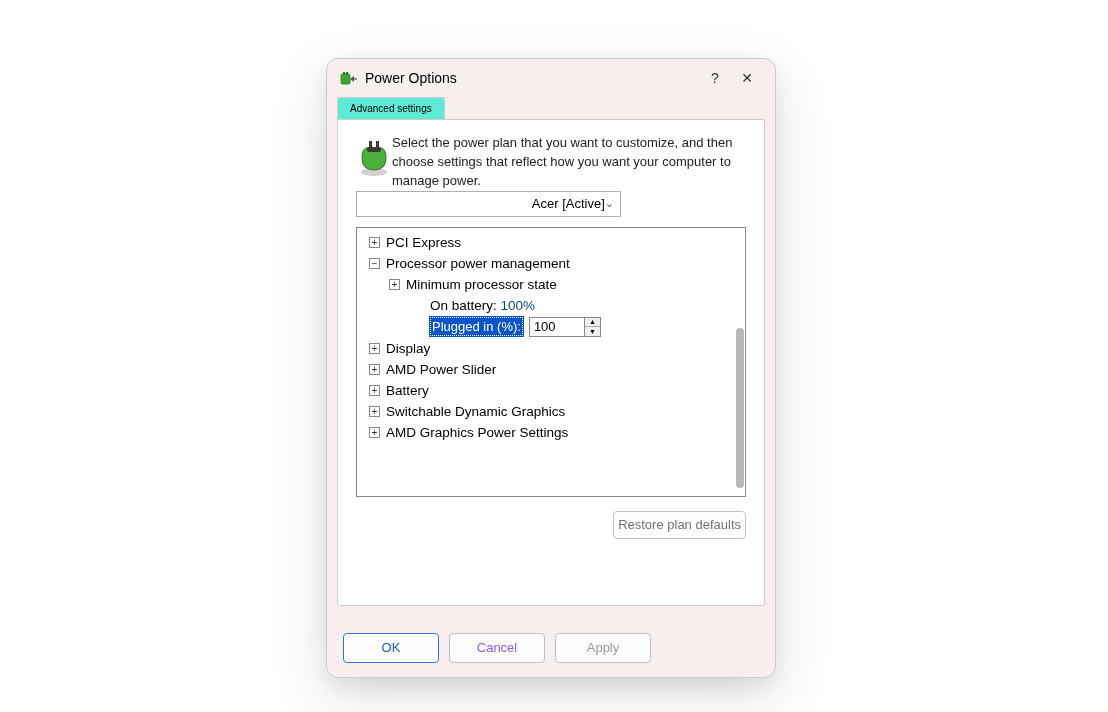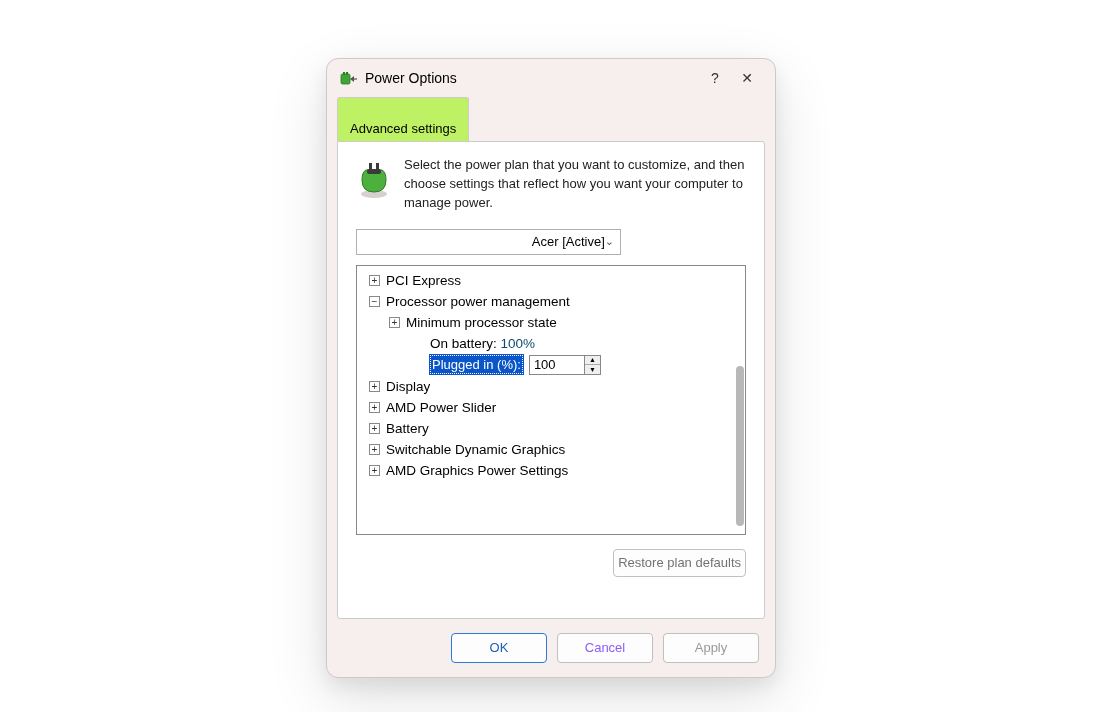--- a/index.html
+++ b/index.html
@@ -41,43 +41,42 @@
       display: flex; align-items: center; justify-content: center;
       font-size: 14px; color: #333;
       cursor: default;
       margin-left: 4px;
     }
     .tabs-row {
       padding: 0 10px;
     }
     .tab {
       display: inline-block;
-      background: #bef264;
+      background: #5eead4;
       border: 1px solid #ccc;
       border-bottom: none;
-      padding: 23px 12px 5px 12px;
-      font-size: 13px;
+      padding: 5px 12px 5px 12px;
+      font-size: 10px;
       position: relative;
       z-index: 2;
       border-radius: 3px 3px 0 0;
     }
     .tab-content {
       margin: 0 10px -1px 10px;
       background: #fff;
       border: 1px solid #ccc;
       flex: 1 1 auto;
       padding: 14px 18px 14px 18px;
       position: relative;
       z-index: 1;
       border-radius: 0 3px 3px 3px;
     }
     .desc-row {
       display: flex;
-      gap: 12px;
-      margin-bottom: 16px;
+      margin-bottom: 0;
     }
     .big-icon { width: 36px; height: 42px; flex-shrink: 0; margin-top:2px; }
     .desc-text { font-size: 13px; line-height: 1.45; color: #222; }
     .combo {
       width: 265px;
       height: 26px;
       border: 1px solid #b0b0b0;
       display: flex;
       align-items: center;
       padding: 0 6px;
@@ -155,23 +154,22 @@
       border-radius: 4px;
       background:#fdfdfd;
       font-size:13px;
       padding: 0 16px;
       color:#8b5cf6;
     }
     .btn.disabled { color:#999; }
     .btn.primary { border-color:#2a7ad6; color:#1a5fb4; }
     .btn.restore { color:#737373; padding:0 4px; height:28px; line-height:26px; }
     .footer {
-      padding: 15px 16px 14px;
+      padding: 28px 16px 14px;
       display:flex;
-      justify-content:flex-end;
       gap:10px;
     }
   </style>
 </head>
 <body>
 
 <div class="dialog">
 
   <div class="titlebar">
     <span class="title-icon">

